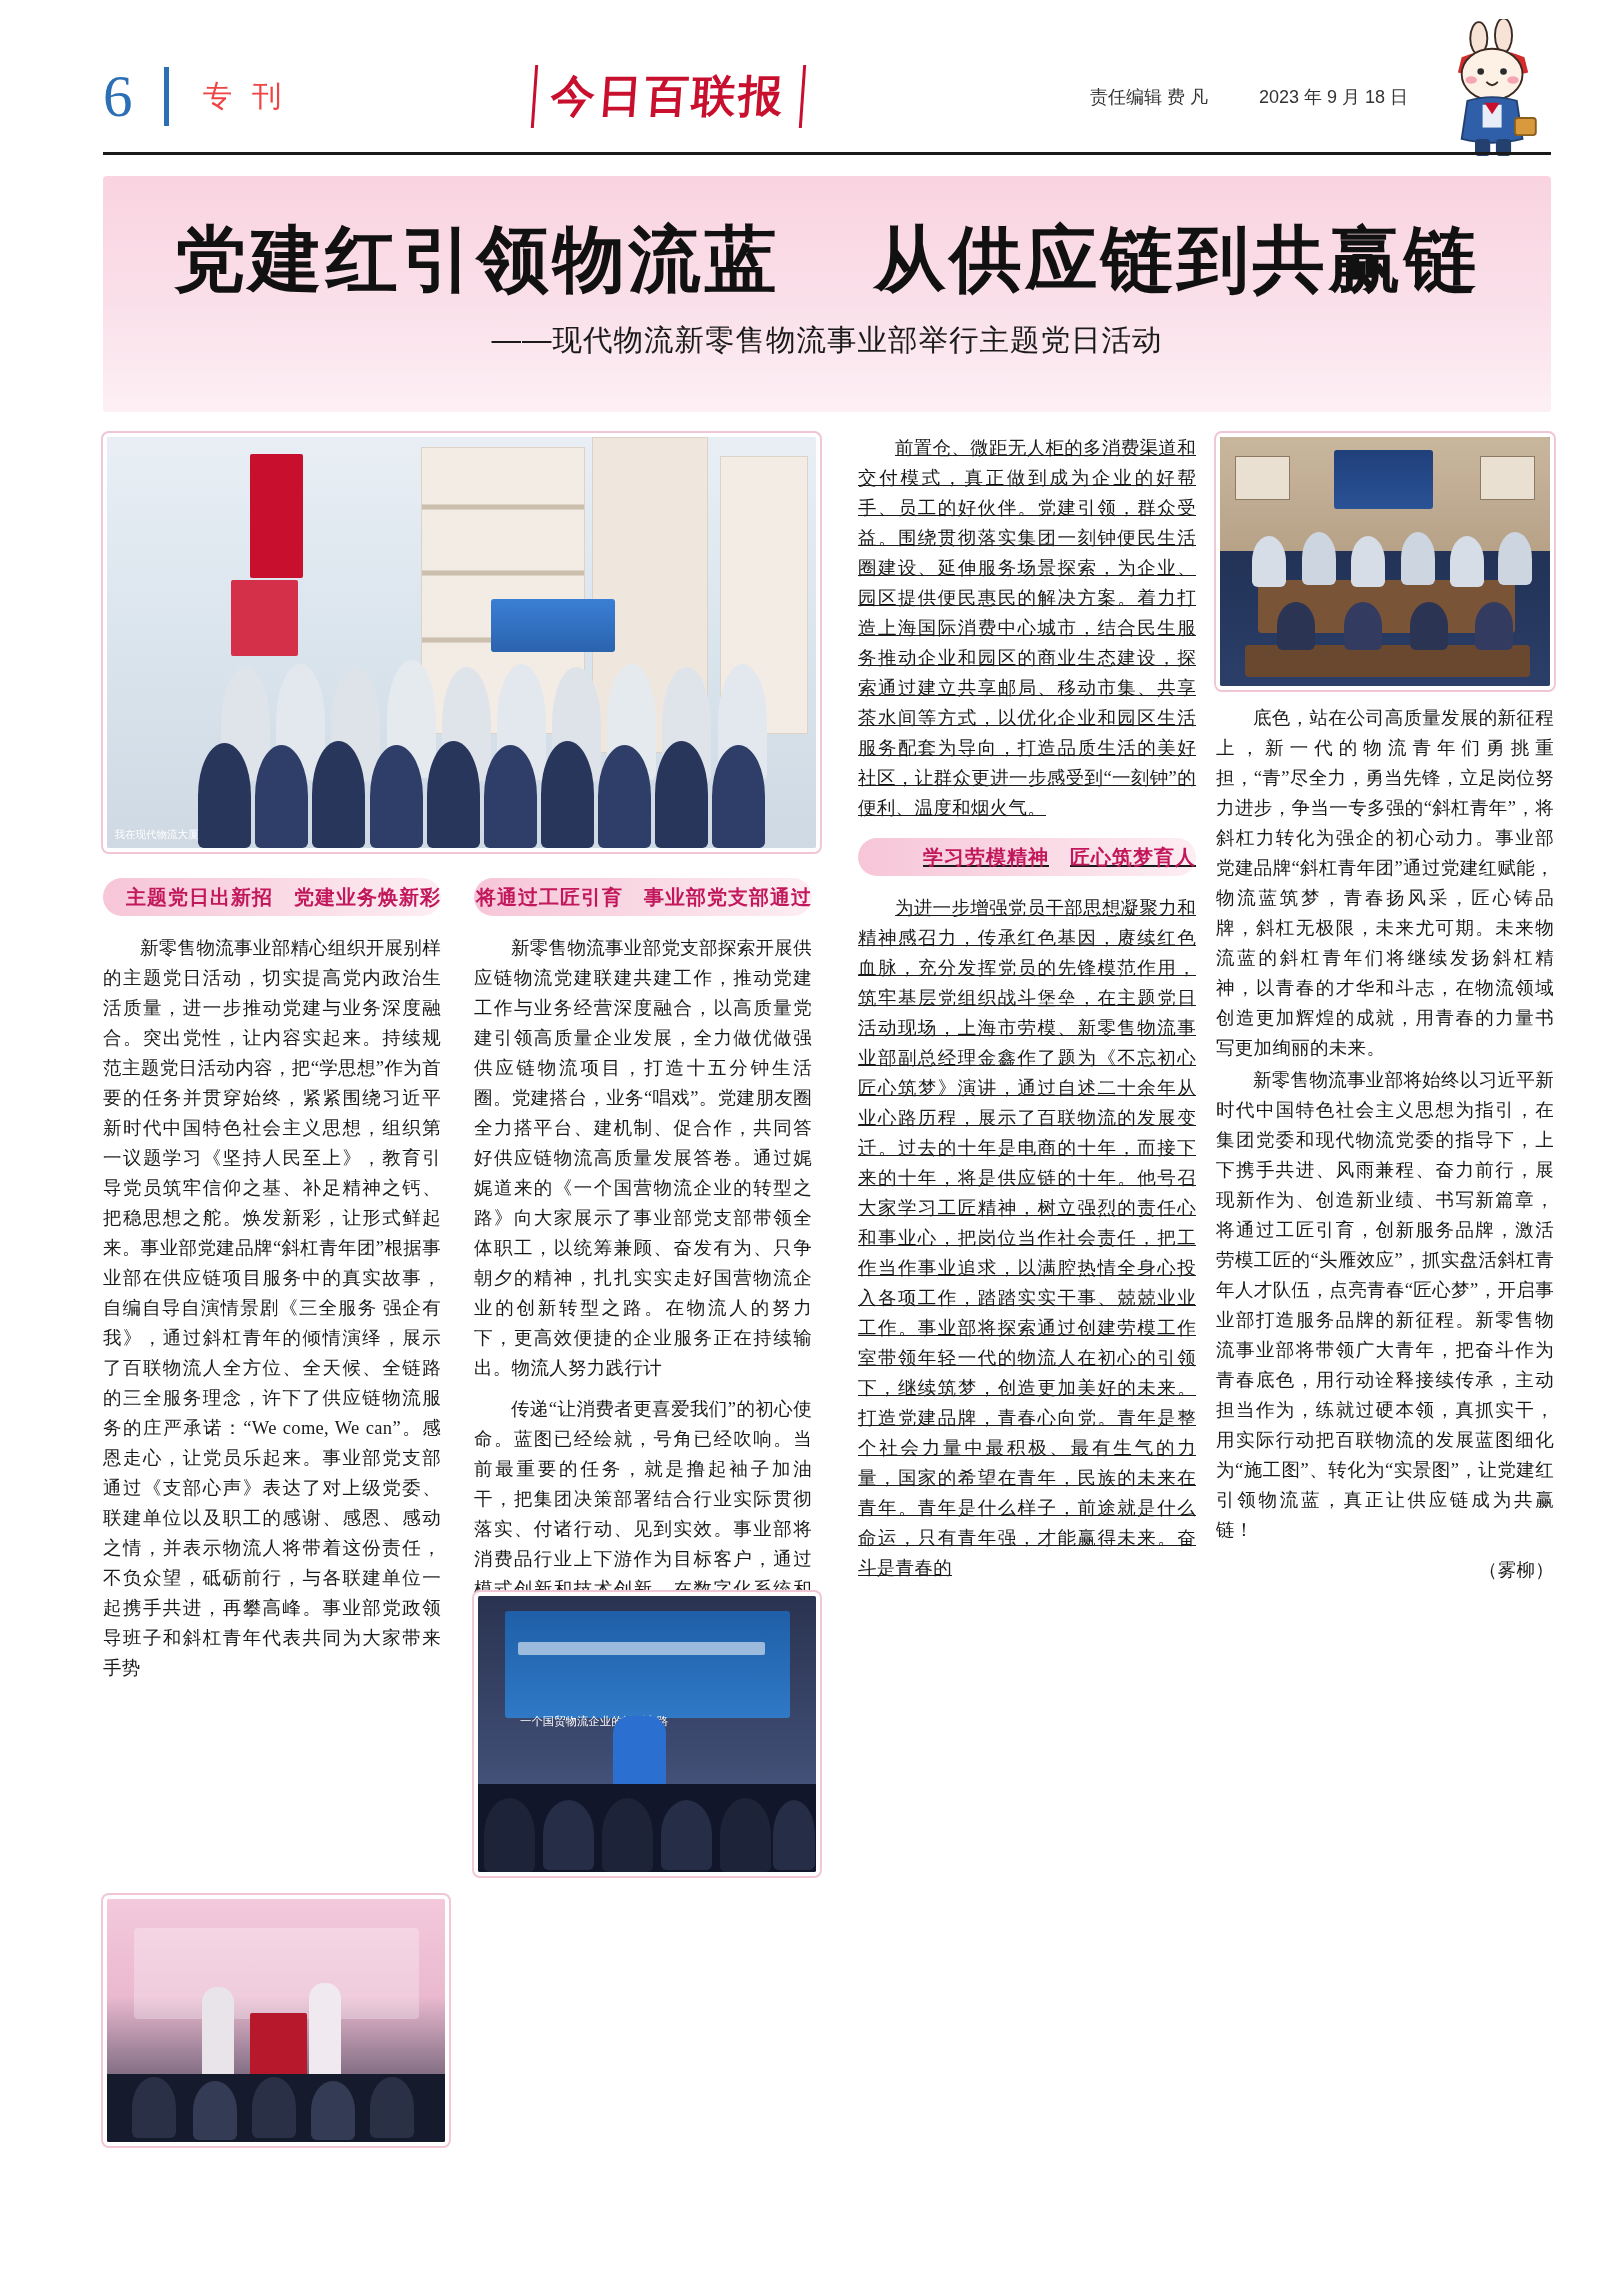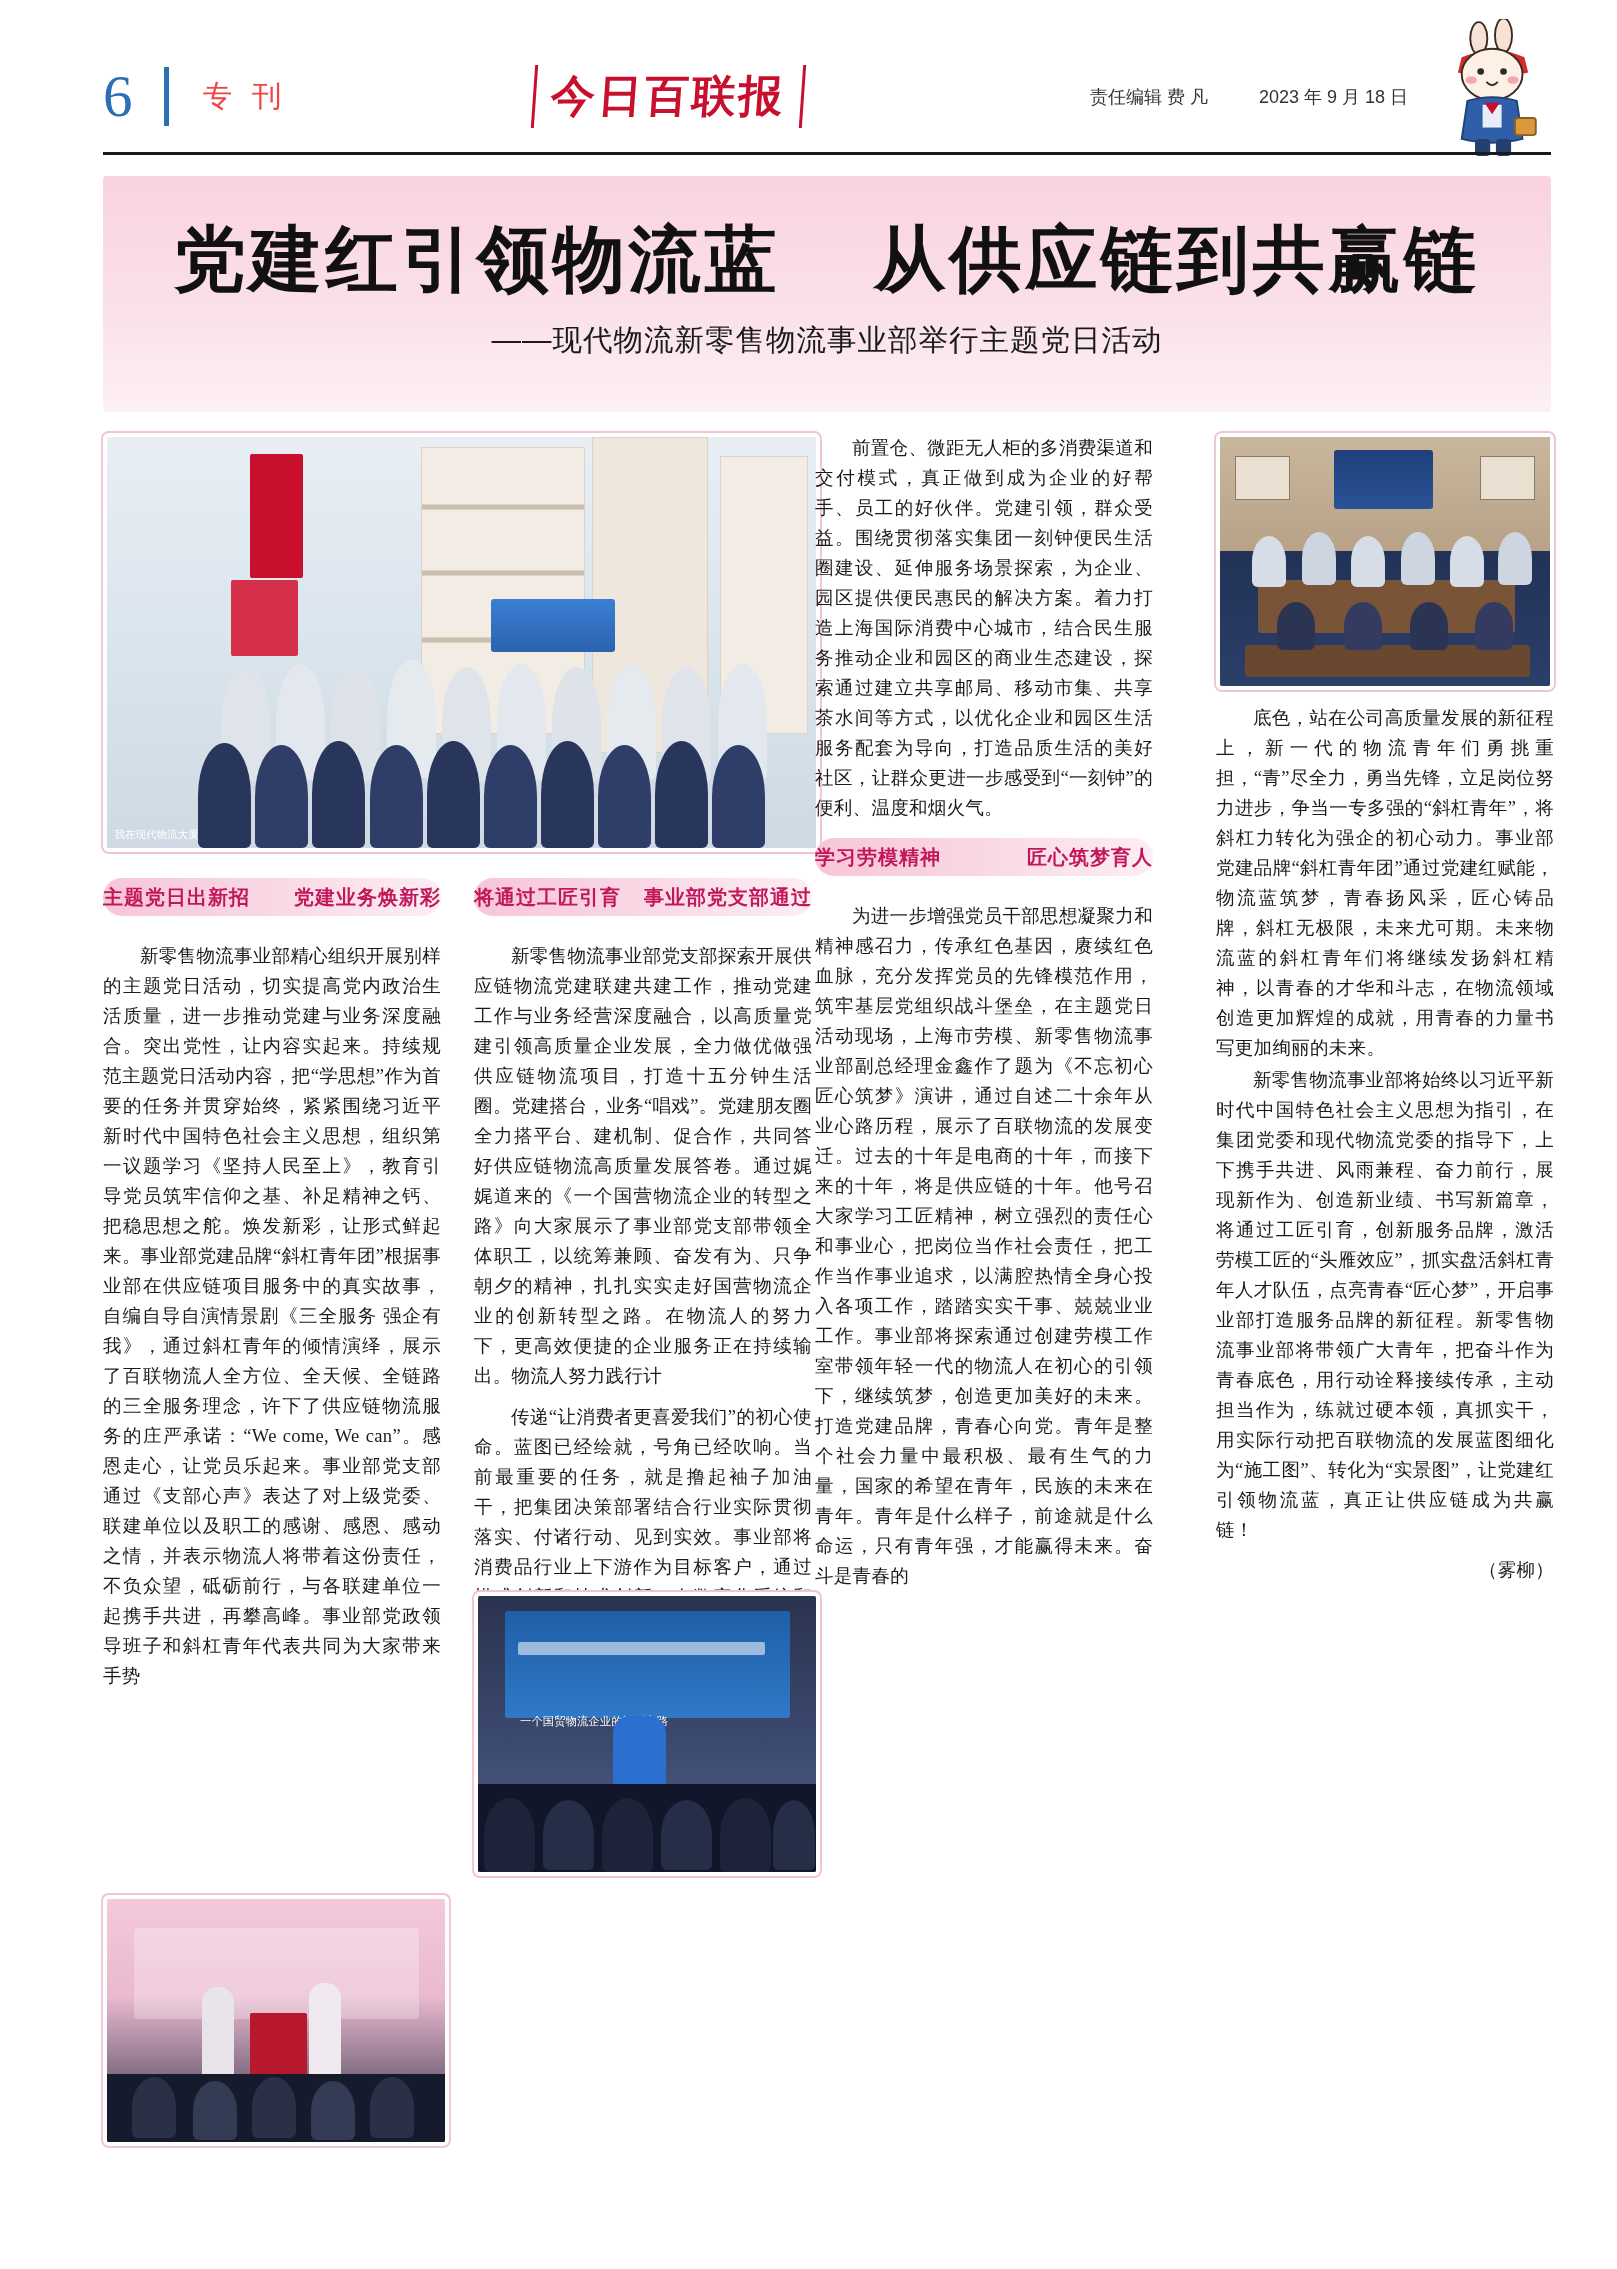--- a/index.html
+++ b/index.html
@@ -133,46 +133,46 @@
     height: 1788px;
   }
   .col {
     position: absolute;
     top: 0;
     width: 338px;
     height: 1788px;
   }
   .col1 { left: 0; }
   .col2 { left: 371px; }
-  .col3 { left: 712px; }
+  .col3 { left: 755px; text-decoration: underline; }
   .col4 { left: 1113px; }
 
   p.body {
     font-size: 18.5px;
     line-height: 30px;
     text-align: justify;
     margin: 0 0 1.9px 0;
     text-indent: 37px;
     font-family: "Liberation Serif", "DejaVu Serif", serif;
     letter-spacing: 0.3px;
   }
   p.sign { text-align: right; text-indent: 0; margin-top: 9.5px; }
 
   
   .subhead {
     height: 38px;
     border-radius: 19px;
     background: linear-gradient(90deg, #f7c6d8 0%, #f9d8e4 50%, #fdeef3 100%);
     display: flex;
     align-items: center;
-    justify-content: space-between;
+    justify-content: flex-end;
     font-size: 20px;
     font-weight: bold;
     color: #c2185b;
-    margin: 15px 0 25px 0;
+    margin: 15px 0 17px 0;
     letter-spacing: 1px;
     font-family: "Liberation Sans", sans-serif;
   }
   .subhead .sp { display: inline-block; width: 21px; }
 
   
   .photo {
     position: relative;
     border: 4.8px solid #ffffff;
     box-shadow: 0 0 0 1.9px #f0c5d6;

